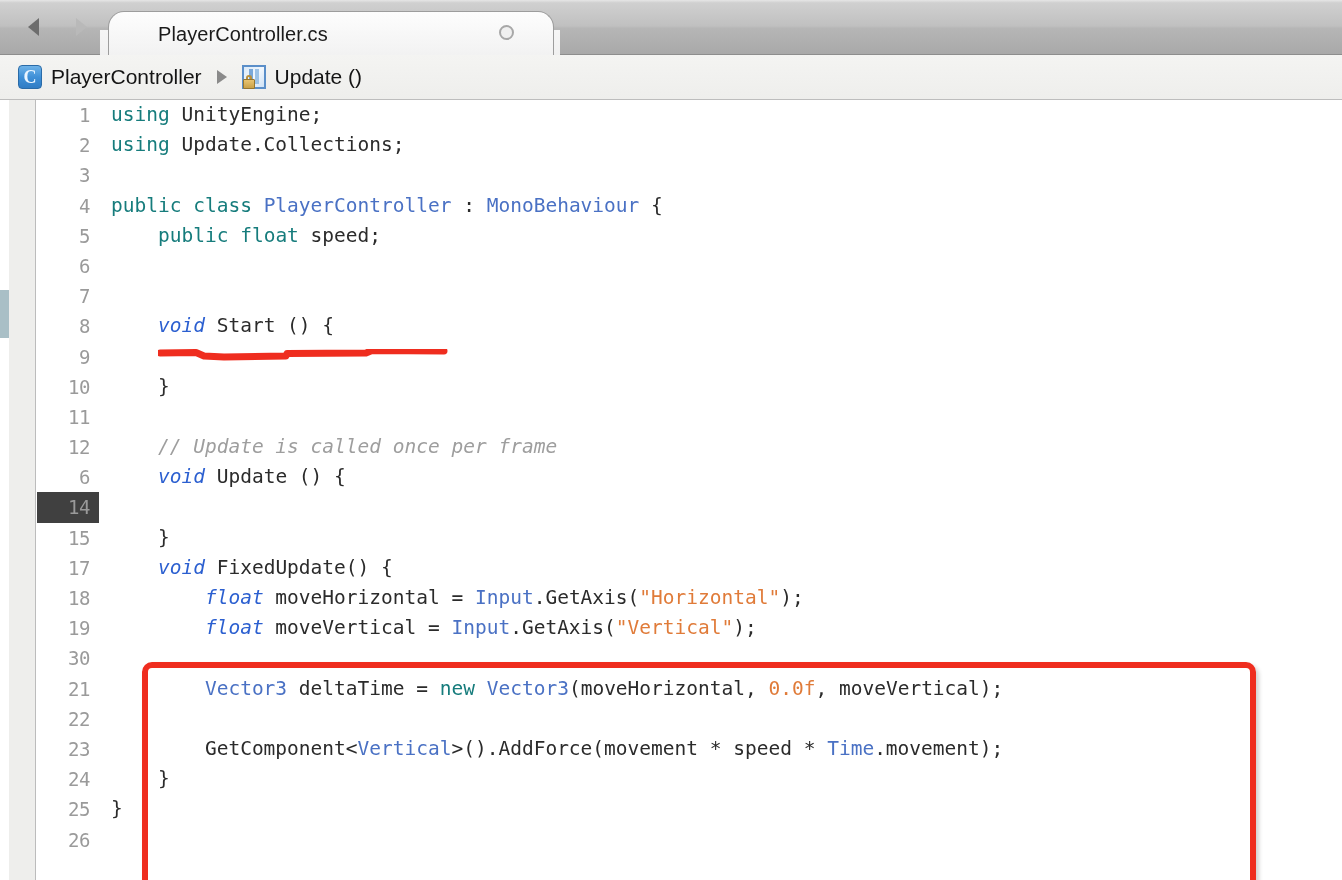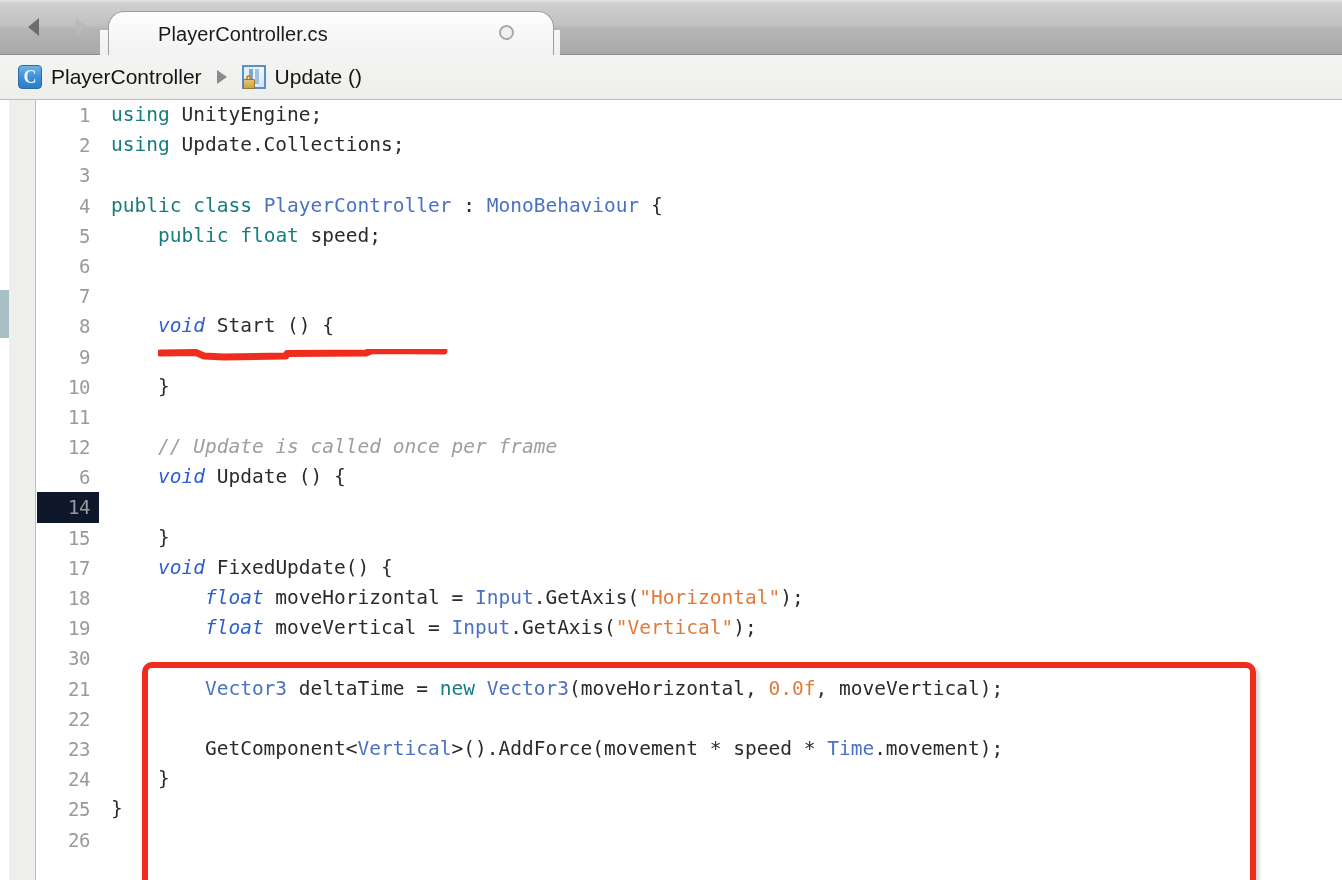--- a/index.html
+++ b/index.html
@@ -225,21 +225,21 @@
 
   .line {
     position: relative;
     height: 30.2px;
     white-space: pre;
     font-family: "DejaVu Sans Mono", monospace;
     font-size: 19.5px;
     line-height: 30.2px;
     color: #2b2b2b;
   }
-  .line.current .lineno-cell { background: #0f172a; }
+  .line.current .lineno-cell { background: #404040; }
 
   .lineno-cell {
     position: absolute;
     left: 0; top: 0;
     width: 62px; height: 30.2px;
     text-align: right;
     padding-right: 9px;
     box-sizing: border-box;
     color: #9a9a9a;
     font-family: "DejaVu Sans Mono", monospace;

